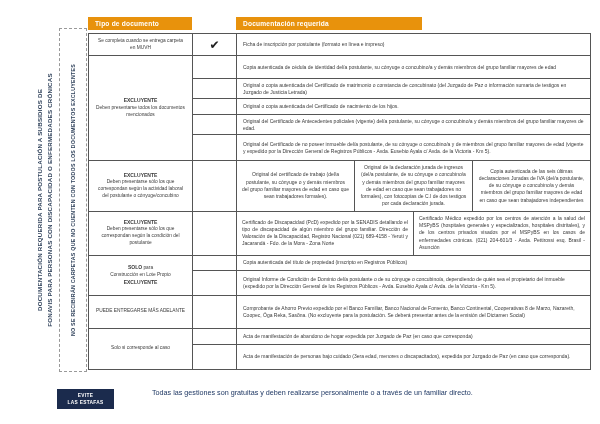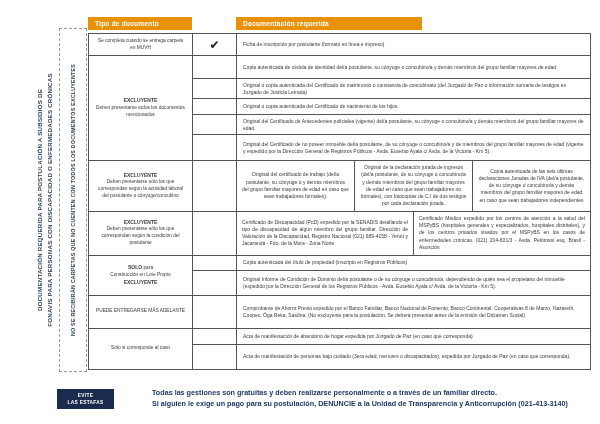--- a/index.html
+++ b/index.html
@@ -68,21 +68,21 @@
   .h26{min-height:26px;} .h46{min-height:46px;} .h43{min-height:43px;} .h14{min-height:14px;}
   .h25{min-height:25px;} .h32{min-height:32px;} .h15{min-height:15px;}
   
   .footer-badge{
     position:absolute; left:57px; top:389px; width:57px; height:20px; background:var(--badge-bg);
     color:#fff; font-weight:bold; font-size:4.8px; letter-spacing:.3px;
     display:flex; flex-direction:column; align-items:center; justify-content:center; line-height:1.5; text-align:center;
   }
   .footer-text{
     position:absolute; left:152px; top:388px; width:440px;
-    color:var(--navy-footer); font-size:7.2px; font-weight:bold; line-height:1.5;
+    color:var(--navy-footer); font-size:7.2px; font-weight:normal; line-height:1.5;
   }
 </style>
 </head>
 <body>
 
 <div class="vtitle">
   <div>DOCUMENTACIÓN REQUERIDA PARA POSTULACIÓN A SUBSIDIOS DE</div>
   <div>FONAVIS PARA PERSONAS CON DISCAPACIDAD O ENFERMEDADES CRÓNICAS</div>
 </div>
 
@@ -223,14 +223,13 @@
   </div>
 </div>
 
 <div class="footer-badge">
   <div>EVITE</div>
   <div>LAS ESTAFAS</div>
 </div>
 
 <div class="footer-text">
   <div>Todas las gestiones son gratuitas y deben realizarse personalmente o a través de un familiar directo.</div>
-  <div>Si alguien le exige un pago para su postulación, DENUNCIE a la Unidad de Transparencia y Anticorrupción (021-413-3140)</div>
 </div>
 
 </body></html>

